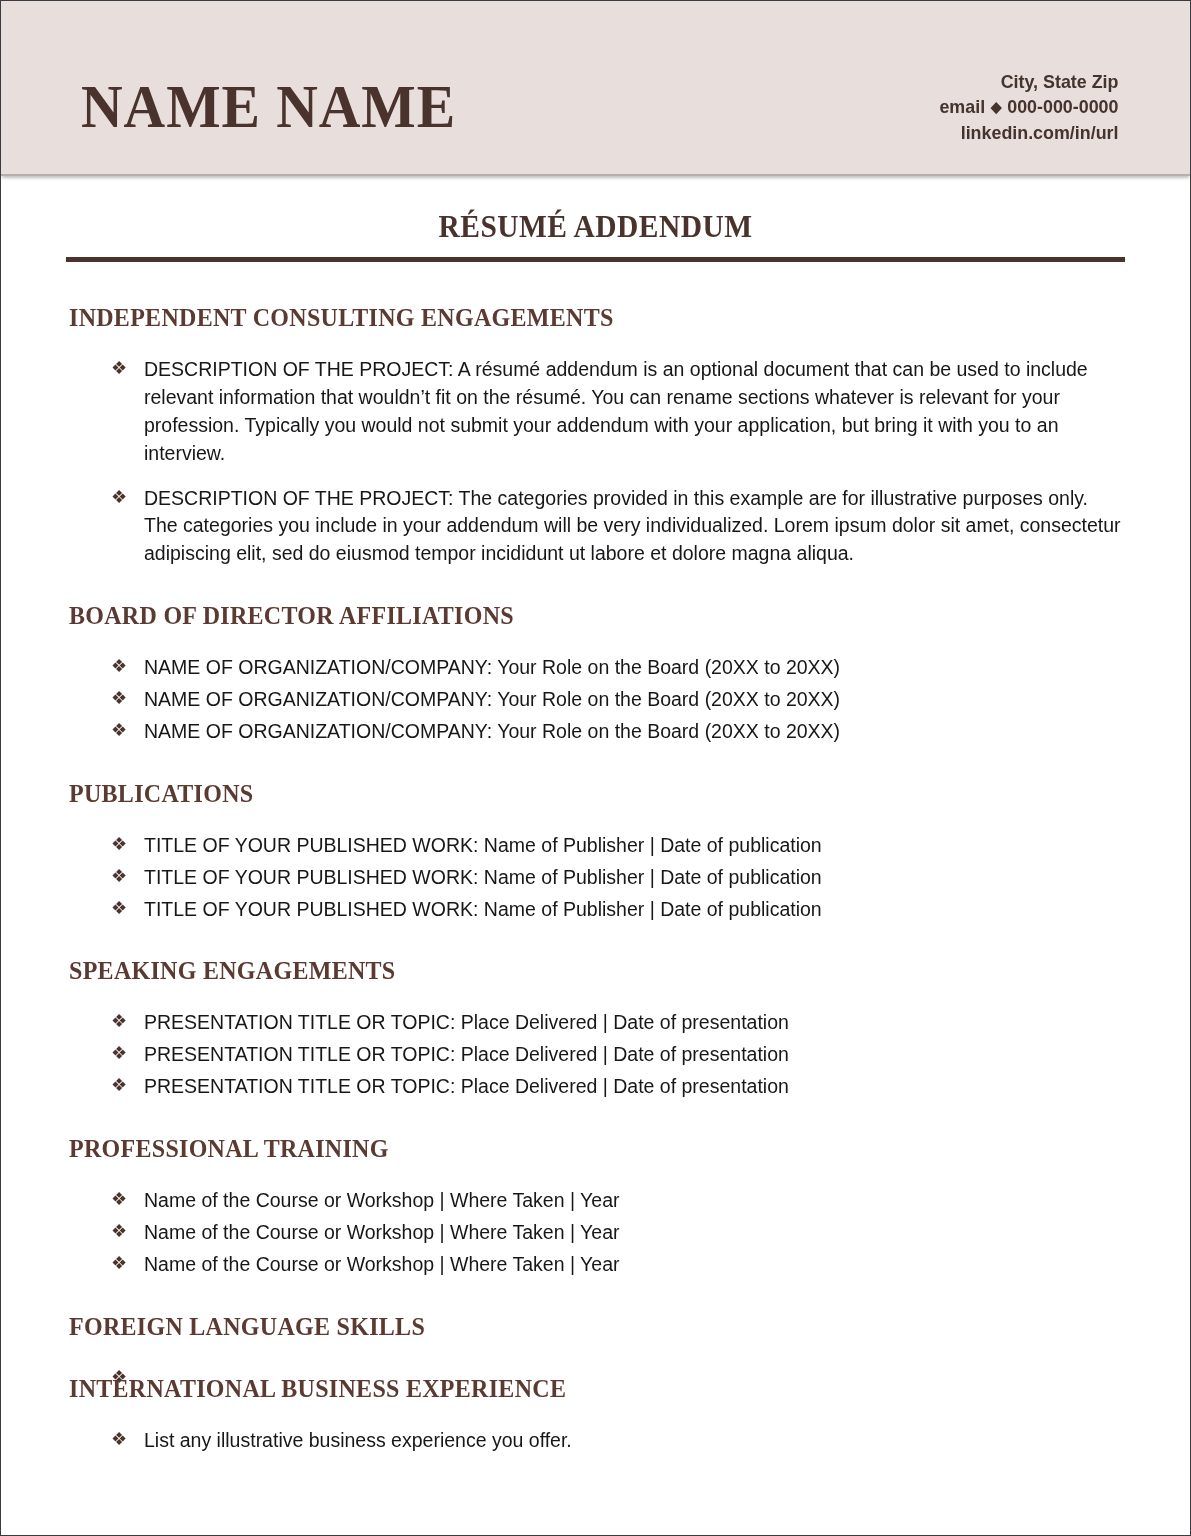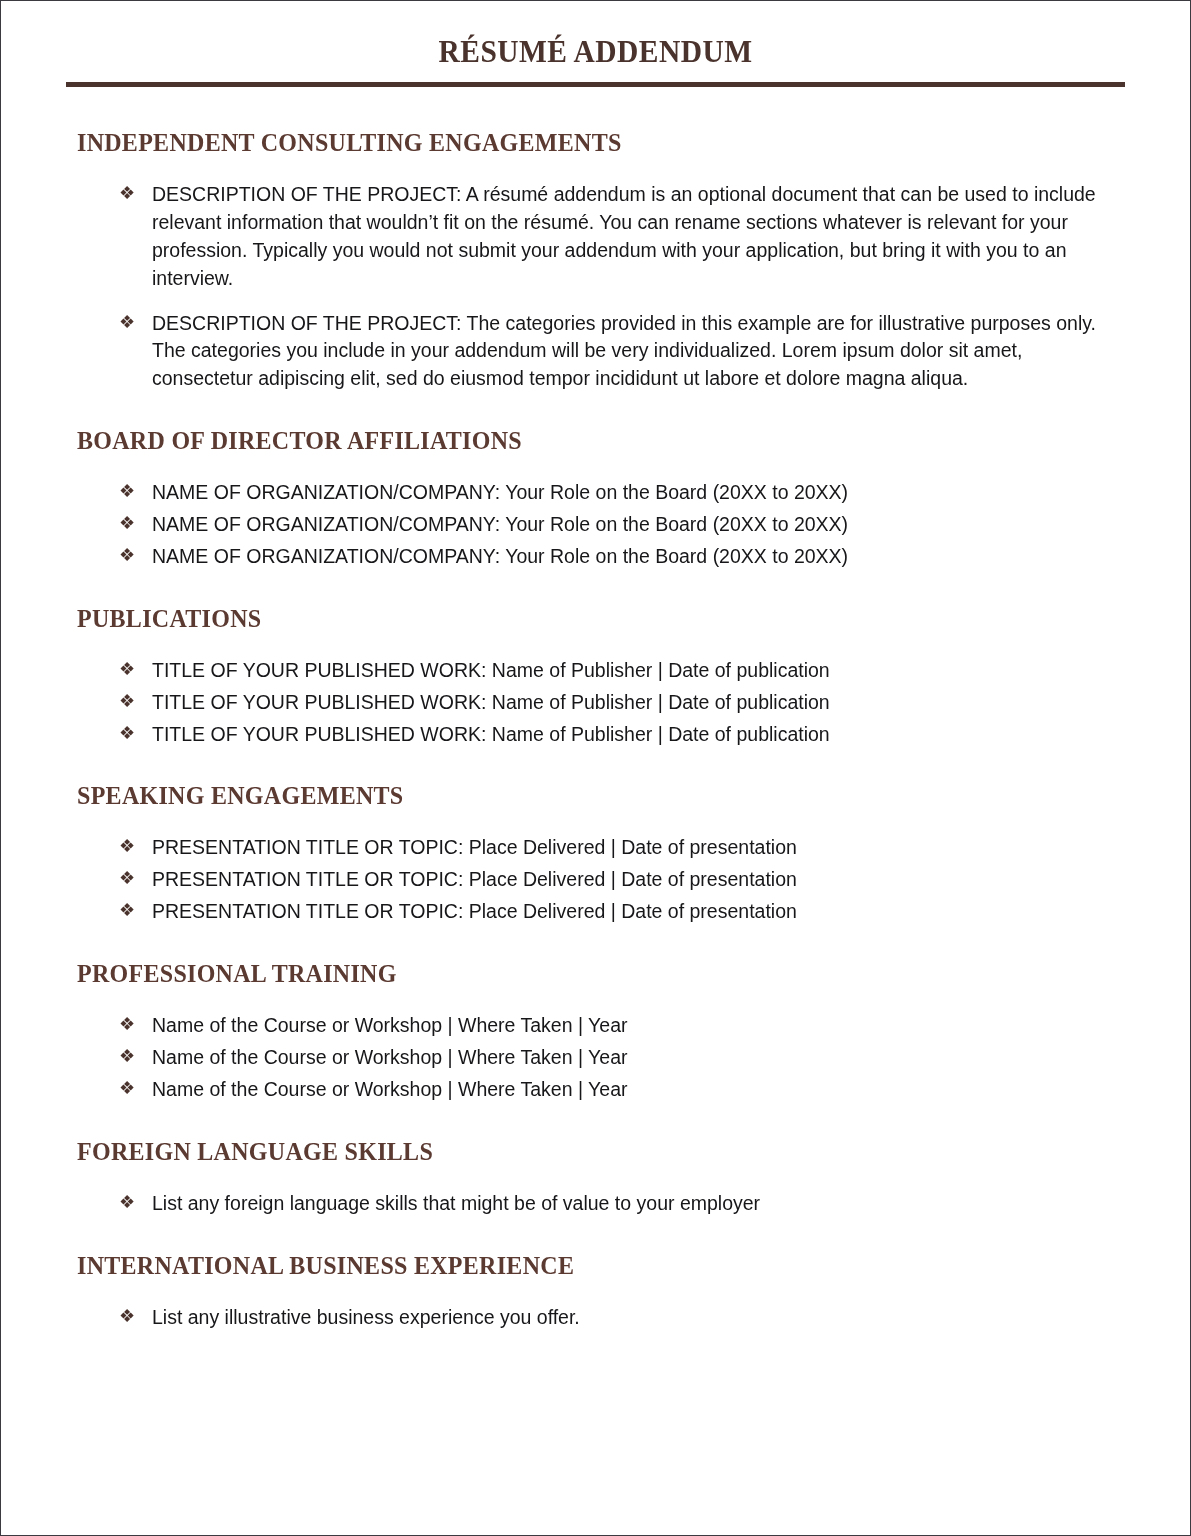--- a/index.html
+++ b/index.html
@@ -80,21 +80,21 @@
     margin: 12px auto 0 auto;
     width: 1059px;
     height: 5px;
     background: #4a332c;
   }
 
   
   .content {
     padding: 0 68px;
   }
-  .section { margin: 8px; }
+  .section { margin: 0; }
   .section-heading {
     font-family: "Liberation Serif", serif;
     font-weight: bold;
     font-size: 25px;
     letter-spacing: 0.3px;
     color: #5b3a32;
     transform: scaleX(0.96);
     transform-origin: left center;
     white-space: nowrap;
   }
@@ -124,20 +124,31 @@
   .sec-gap { margin-top: 34px; }
   .list-gap { margin-top: 24px; }
   .para-item + .para-item { margin-top: 17px; }
   .tight-item + .tight-item { margin-top: 4px; }
 </style>
 </head>
 <body>
 
 <div class="page">
 
+  <div class="header-band">
+    <div class="name-title">NAME NAME</div>
+
+    <div class="contact-block">
+      <span class="contact-line">City, State Zip</span>
+      <span class="contact-line">
+        <span>email</span><span class="sep-diamond">◆</span><span>000-000-0000</span>
+      </span>
+      <span class="contact-line">linkedin.com/in/url</span>
+    </div>
+  </div>
 
   <div class="doc-title">RÉSUMÉ ADDENDUM</div>
   <div class="title-rule"></div>
 
   <div class="content">
       <div class="section">
         <div class="section-heading sec-gap-first">INDEPENDENT CONSULTING ENGAGEMENTS</div>
         <ul class="bullet-list list-gap">
           <li class="bullet-item para-item"><span class="glyph">❖</span><span>DESCRIPTION OF THE PROJECT: A résumé addendum is an optional document that can be used to include relevant information that wouldn’t fit on the résumé. You can rename sections whatever is relevant for your profession. Typically you would not submit your addendum with your application, but bring it with you to an interview.</span></li>
           <li class="bullet-item para-item"><span class="glyph">❖</span><span>DESCRIPTION OF THE PROJECT: The categories provided in this example are for illustrative purposes only. The categories you include in your addendum will be very individualized. Lorem ipsum dolor sit amet, consectetur adipiscing elit, sed do eiusmod tempor incididunt ut labore et dolore magna aliqua.</span></li>
@@ -171,21 +182,21 @@
         <div class="section-heading sec-gap">PROFESSIONAL TRAINING</div>
         <ul class="bullet-list list-gap">
           <li class="bullet-item tight-item"><span class="glyph">❖</span><span>Name of the Course or Workshop | Where Taken | Year</span></li>
           <li class="bullet-item tight-item"><span class="glyph">❖</span><span>Name of the Course or Workshop | Where Taken | Year</span></li>
           <li class="bullet-item tight-item"><span class="glyph">❖</span><span>Name of the Course or Workshop | Where Taken | Year</span></li>
         </ul>
       </div>
       <div class="section">
         <div class="section-heading sec-gap">FOREIGN LANGUAGE SKILLS</div>
         <ul class="bullet-list list-gap">
-          <li class="bullet-item tight-item"><span class="glyph">❖</span><span>List any foreign language skills that might be of value to your employer</span></li>
+          <li class="bullet-item tight-item"><span class="glyph">❖</span></li>
         </ul>
       </div>
       <div class="section">
         <div class="section-heading sec-gap">INTERNATIONAL BUSINESS EXPERIENCE</div>
         <ul class="bullet-list list-gap">
           <li class="bullet-item tight-item"><span class="glyph">❖</span><span>List any illustrative business experience you offer.</span></li>
         </ul>
       </div>
     </div>
 

